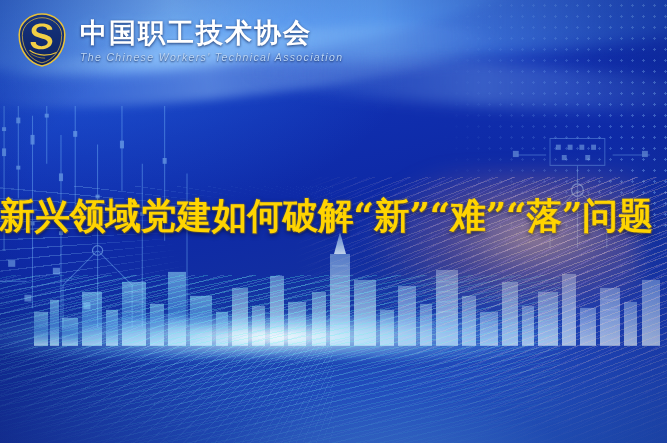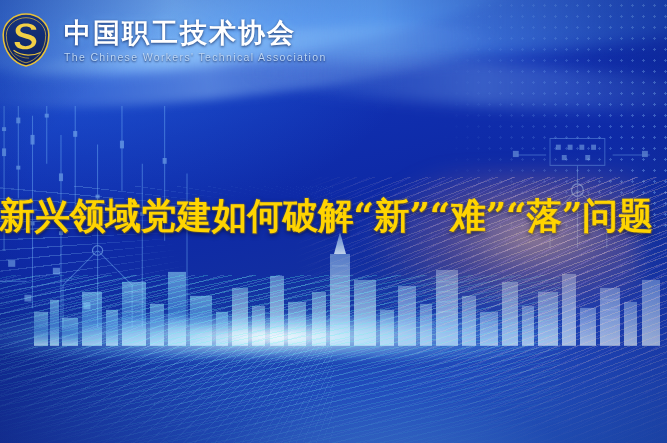--- a/index.html
+++ b/index.html
@@ -87,33 +87,34 @@
   .fan{position:absolute;left:-28%;top:42%;width:78%;height:70%;
        background:repeating-conic-gradient(from 200deg at 112% 12%,
             rgba(150,215,255,.30) 0deg, rgba(150,215,255,.30) .18deg,
             rgba(0,0,0,0) .18deg, rgba(0,0,0,0) 1.5deg);
        -webkit-mask-image:radial-gradient(ellipse 90% 80% at 86% 18%, rgba(0,0,0,0) 18%, rgba(0,0,0,.9) 44%, rgba(0,0,0,0) 92%);
        mask-image:radial-gradient(ellipse 90% 80% at 86% 18%, rgba(0,0,0,0) 18%, rgba(0,0,0,.9) 44%, rgba(0,0,0,0) 92%);}
 
   .skyline{position:absolute;left:0;right:0;bottom:17%;width:100%;height:32%;}
 
   
-  #header{position:absolute;left:0;top:0;width:100%;height:80px;display:flex;align-items:center;padding-left:0;}
+  #header{position:absolute;left:0;top:0;width:100%;height:80px;display:flex;align-items:center;padding-left:16px;}
   #logo-mark{width:52px;height:56px;flex:0 0 auto;margin-right:12px;}
   #org-text{display:flex;flex-direction:column;justify-content:center;padding-top:2px;}
   #org-name-cn{
     font-size:27px;line-height:1.06;color:#ffffff;font-weight:bold;
     letter-spacing:2px;
     text-shadow:0 1px 3px rgba(0,18,70,.75), 0 0 10px rgba(120,190,255,.45);
     white-space:nowrap;
   }
   #org-name-en{
     margin-top:4px;
     font-size:10.5px;color:#bcd6f5;letter-spacing:1.35px;white-space:nowrap;
     text-shadow:0 1px 2px rgba(0,20,70,.8);
+    font-style:italic;
   }
 
   
   #headline{
     position:absolute;left:0;right:15px;top:186px;height:58px;
     display:flex;align-items:center;justify-content:center;
     padding:0 4px;
   }
   #headline-text{
     font-family:"DejaVu Serif","Liberation Serif",serif;

